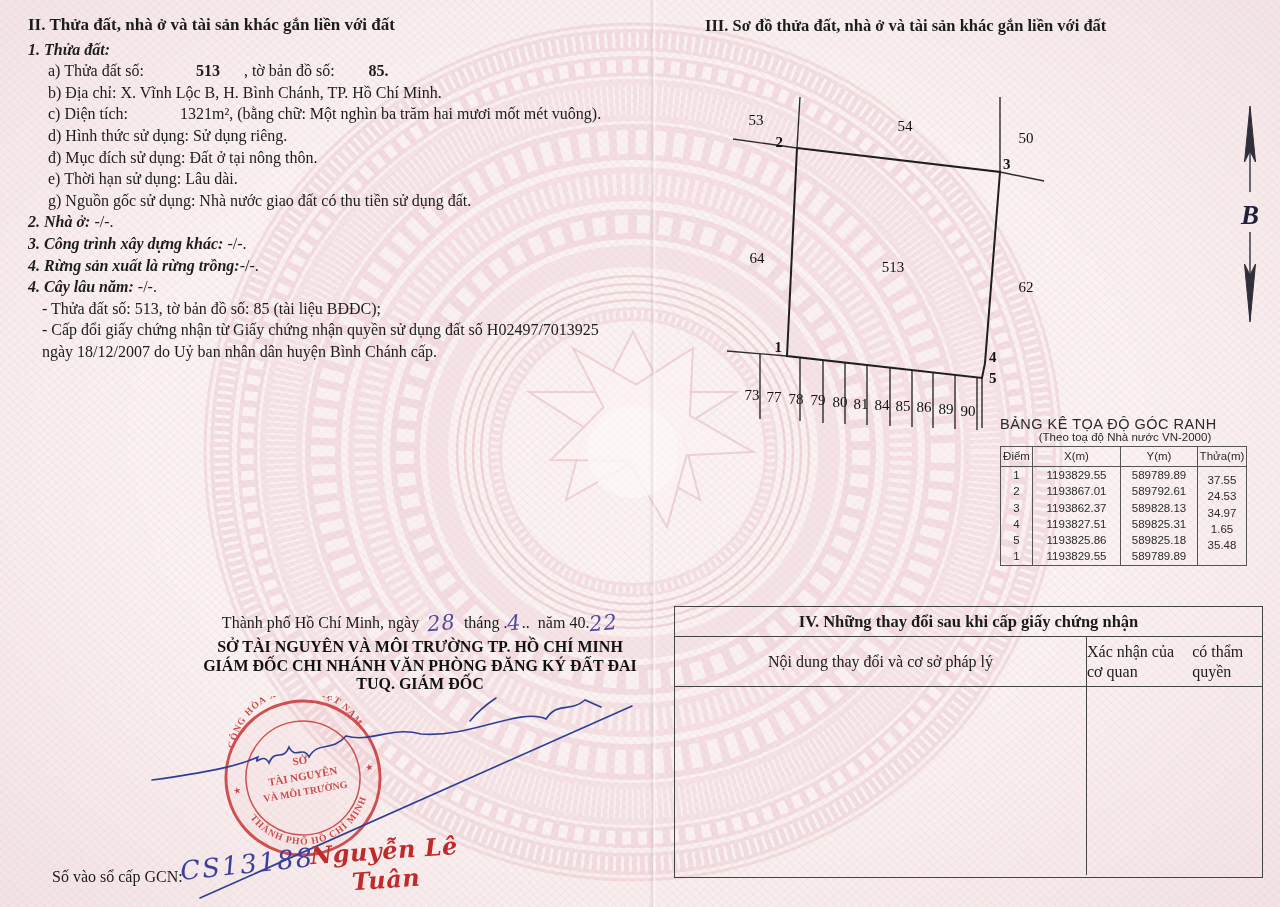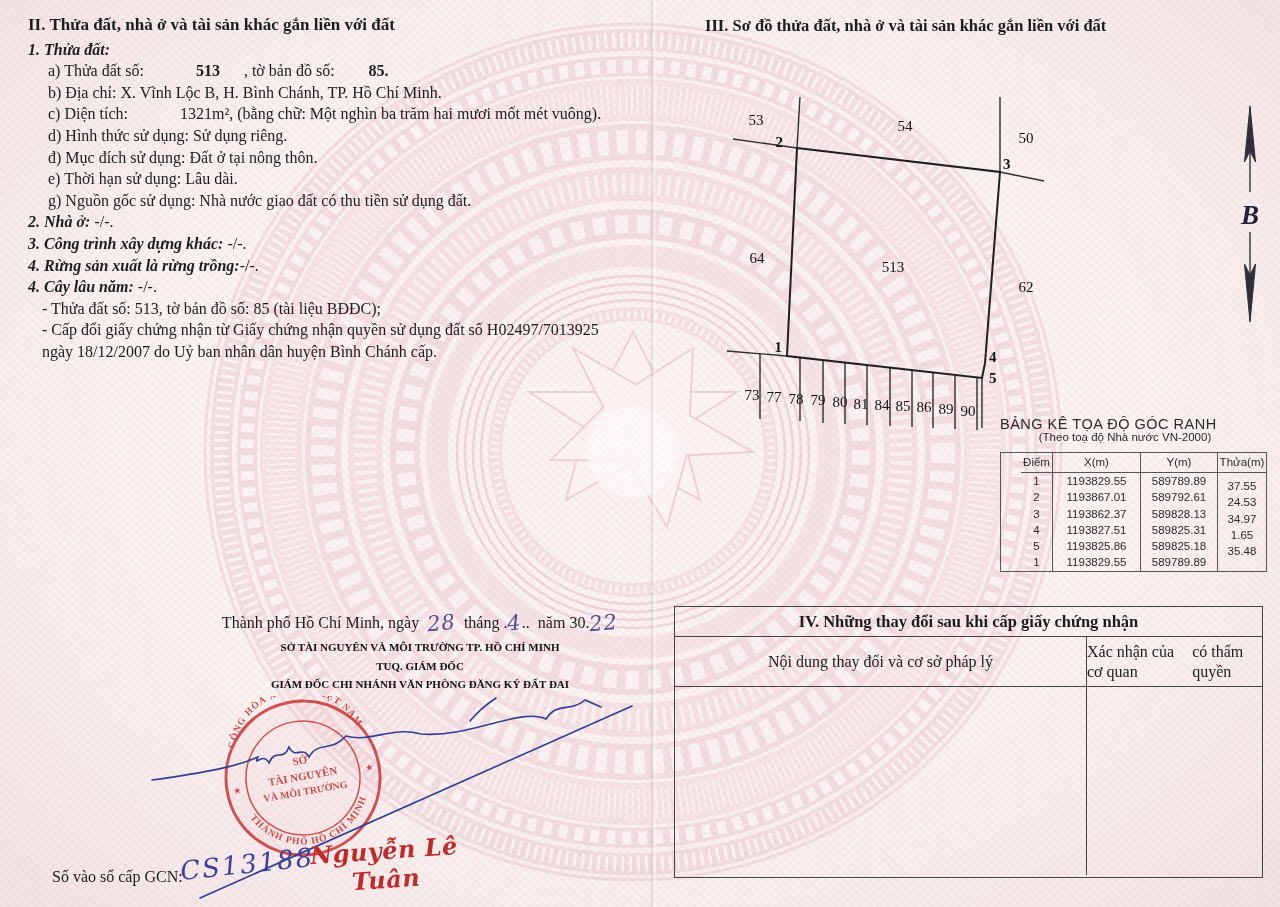--- a/index.html
+++ b/index.html
@@ -34,43 +34,43 @@
   .gap{}
   .notes{padding-left:14px;}
 
   
   .s3head{left:705px;top:16px;width:560px;font-weight:bold;font-size:16.5px;}
 
   
   .ctwrap{left:1000px;top:416px;width:250px;font-family:"Liberation Sans",sans-serif;color:#2a2a2a;}
   .cttitle{font-size:14.5px;letter-spacing:0.5px;text-align:left;white-space:nowrap;}
   .ctsub{font-size:11.5px;text-align:center;margin-top:-1px;}
-  .ctable{position:relative;margin-top:9px;width:245px;border:1.2px solid #555;
-    display:grid;grid-template-columns:31px 88px 77px 49px;font-size:11.5px;padding-left:20px;}
+  .ctable{position:relative;margin-top:3px;width:245px;border:1.2px solid #555;
+    display:grid;grid-template-columns:31px 88px 77px 49px;font-size:11.5px;}
   .ct-h{height:19px;line-height:19px;text-align:center;border-bottom:1.2px solid #555;}
   .ct-c{height:16.3px;line-height:16.3px;text-align:center;}
   .bl{border-left:1px solid #555;}
   .canhcell{grid-row:2/8;grid-column:4;position:relative;border-left:1px solid #555;}
   .canhv{position:absolute;left:0;width:100%;text-align:center;font-size:11.5px;}
 
   
   .s4{left:674px;top:606px;width:587px;height:270px;border:1.3px solid #444;}
   .s4title{height:29px;line-height:29px;text-align:center;font-weight:bold;font-size:16.5px;border-bottom:1.3px solid #444;}
   .s4cols{display:flex;height:49px;border-bottom:1.3px solid #444;}
   .s4c1{width:411px;display:flex;align-items:center;justify-content:center;font-size:16px;}
   .s4c2{flex:1;border-left:1px solid #444;display:flex;align-items:center;justify-content:center;font-size:16px;line-height:20px;}
   .s4body{display:flex;height:188px;}
   .s4b1{width:411px;}
   .s4b2{flex:1;border-left:1px solid #444;}
 
   
   .signblk{left:120px;top:611px;width:600px;text-align:center;}
   .dateline{font-size:16px;}
   .hw{font-family:"DejaVu Serif",serif;font-style:italic;color:#54489e;font-size:21px;letter-spacing:1px;vertical-align:-2px;display:inline-block;transform:rotate(-5deg);}
-  .orgs{margin-top:3px;font-weight:bold;font-size:11px;line-height:18.5px;color:#111;}
+  .orgs{margin-top:3px;font-weight:bold;font-size:16px;line-height:18.5px;color:#111;}
   .signer{left:306px;top:836px;width:158px;text-align:center;font-family:"DejaVu Serif",serif;
     font-style:italic;font-weight:bold;font-size:24px;color:#c02a2a;transform:rotate(-4deg);letter-spacing:0.5px;}
 
   
   .gcn-label{left:52px;top:868px;font-size:16px;}
   .gcn-value{left:180px;top:849px;font-family:"DejaVu Serif",serif;font-style:italic;font-size:26px;
     color:#3c3f9c;letter-spacing:2px;transform:rotate(-6deg);}
 </style>
 </head>
 <body>
@@ -245,26 +245,26 @@
       <div class="s4b1"></div>
       <div class="s4b2"></div>
     </div>
   </div>
 
   <div class="abs signblk">
     <div class="dateline">
       <span>Thành phố Hồ Chí Minh, ngày</span>&nbsp;
       <span class="hw">28</span>&nbsp;
       <span>tháng .</span><span class="hw">4</span><span>..</span>&nbsp;
-      <span>năm 30.</span><span class="hw">22</span>
+      <span>năm 40.</span><span class="hw">22</span>
     </div>
     <div class="orgs">
       <div>SỞ TÀI NGUYÊN VÀ MÔI TRƯỜNG TP. HỒ CHÍ MINH</div>
+      <div>GIÁM ĐỐC CHI NHÁNH VĂN PHÒNG ĐĂNG KÝ ĐẤT ĐAI</div>
       <div>TUQ. GIÁM ĐỐC</div>
-      <div>GIÁM ĐỐC CHI NHÁNH VĂN PHÒNG ĐĂNG KÝ ĐẤT ĐAI</div>
     </div>
   </div>
 
   <svg class="abs" style="left:221px;top:696px" width="164" height="164" viewBox="0 0 164 164">
     <defs>
       <path id="arcTop" d="M 16,62 A 66 66 0 0 1 148,62"></path>
       <path id="arcBot" d="M 20,105 A 66 66 0 0 0 144,105"></path>
     </defs>
     <g transform="rotate(-10 82 82)" opacity="0.88">
       <circle cx="82" cy="82" r="77" fill="rgba(235,120,130,0.06)" stroke="#cb3a3a" stroke-width="3"></circle>

